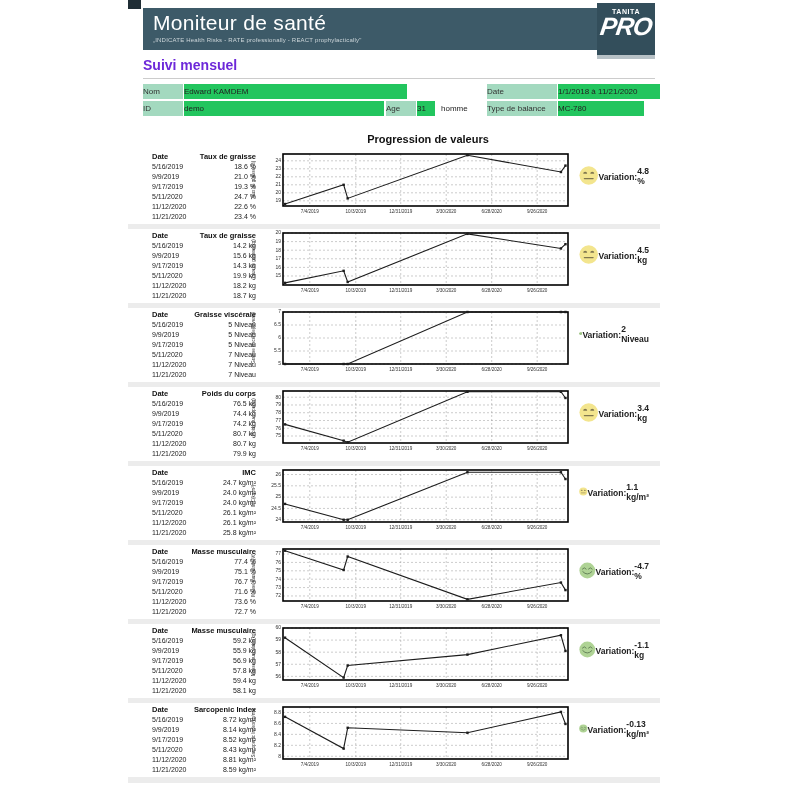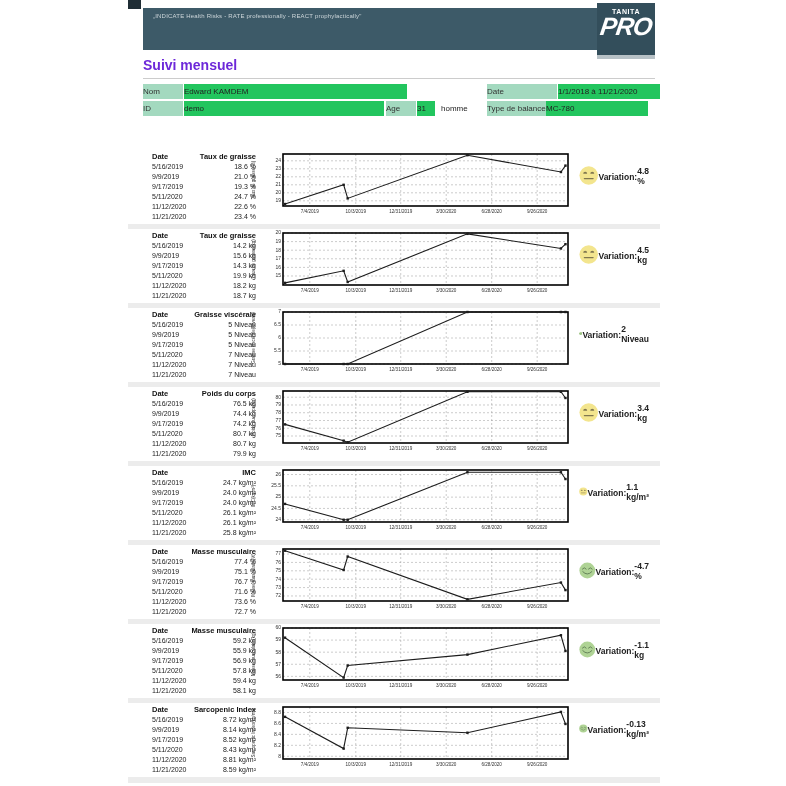--- a/index.html
+++ b/index.html
@@ -23,21 +23,21 @@
   .cell{position:absolute;height:15px;line-height:15px;font-size:8px;box-sizing:border-box;
         overflow:hidden;white-space:nowrap;color:#222;}
   .mint{background:#a3d9bf;color:#333;}
   .gray{background:#22c55e;}
   .rA{top:84px;} .rB{top:101px;}
   .lbl-nom{left:15px;width:40px;} .val-nom{left:56px;width:223px;}
   .lbl-date{left:359px;width:70px;} .val-date{left:430px;width:102px;}
   .lbl-id{left:15px;width:40px;} .val-id{left:56px;width:200px;}
   .lbl-age{left:258px;width:30px;} .val-age{left:289px;width:18px;}
   .val-gender{left:313px;width:42px;}
-  .lbl-bal{left:359px;width:70px;} .val-bal{left:418px;width:102px;}
+  .lbl-bal{left:359px;width:70px;} .val-bal{left:430px;width:86px;}
   
   .charts-title{position:absolute;left:160px;top:133px;width:280px;text-align:center;
                 font-size:11px;font-weight:bold;color:#111;}
   #rows{position:absolute;left:0;top:150px;width:532px;}
   .mrow{position:relative;height:74px;background:#fff;}
   .sep{height:5px;background:#ececec;}
   .bottom-strip{position:absolute;left:0;top:777px;width:100%;height:6px;background:#ececec;}
   
   .mtable{position:absolute;left:24px;top:2px;width:104px;}
   .thead{display:flex;justify-content:space-between;font-size:7.5px;font-weight:bold;line-height:10px;color:#111;}
@@ -52,20 +52,21 @@
 </style>
 </head>
 <body>
 
 <div class="canvas">
   <div class="page">
     <div class="corner"></div>
 
     <header class="topbar">
       <div class="titles">
+        <div class="app-title">Moniteur de santé</div>
         <div class="app-sub">„INDICATE Health Risks - RATE professionally - REACT prophylactically"</div>
       </div>
       <div class="logo">
         <div class="logo-top">TANITA</div>
         <div class="logo-main">PRO</div>
         <div class="logo-under"></div>
       </div>
     </header>
 
     <h1 class="section-title">Suivi mensuel</h1>
@@ -78,20 +79,21 @@
       <div class="cell gray rA val-date">1/1/2018 à 11/21/2020</div>
       <div class="cell mint rB lbl-id">ID</div>
       <div class="cell gray rB val-id">demo</div>
       <div class="cell mint rB lbl-age">Age</div>
       <div class="cell gray rB val-age">31</div>
       <div class="cell rB val-gender">homme</div>
       <div class="cell mint rB lbl-bal">Type de balance</div>
       <div class="cell gray rB val-bal">MC-780</div>
     </div>
 
+    <div class="charts-title">Progression de valeurs</div>
 
     <div id="rows">
   <div class="mrow">
     <div class="mtable">
       <div class="thead">
         <span class="th-date">Date</span>
         <span class="th-name">Taux de graisse</span>
       </div>
     <div class="trow">
               <span>5/16/2019</span>

